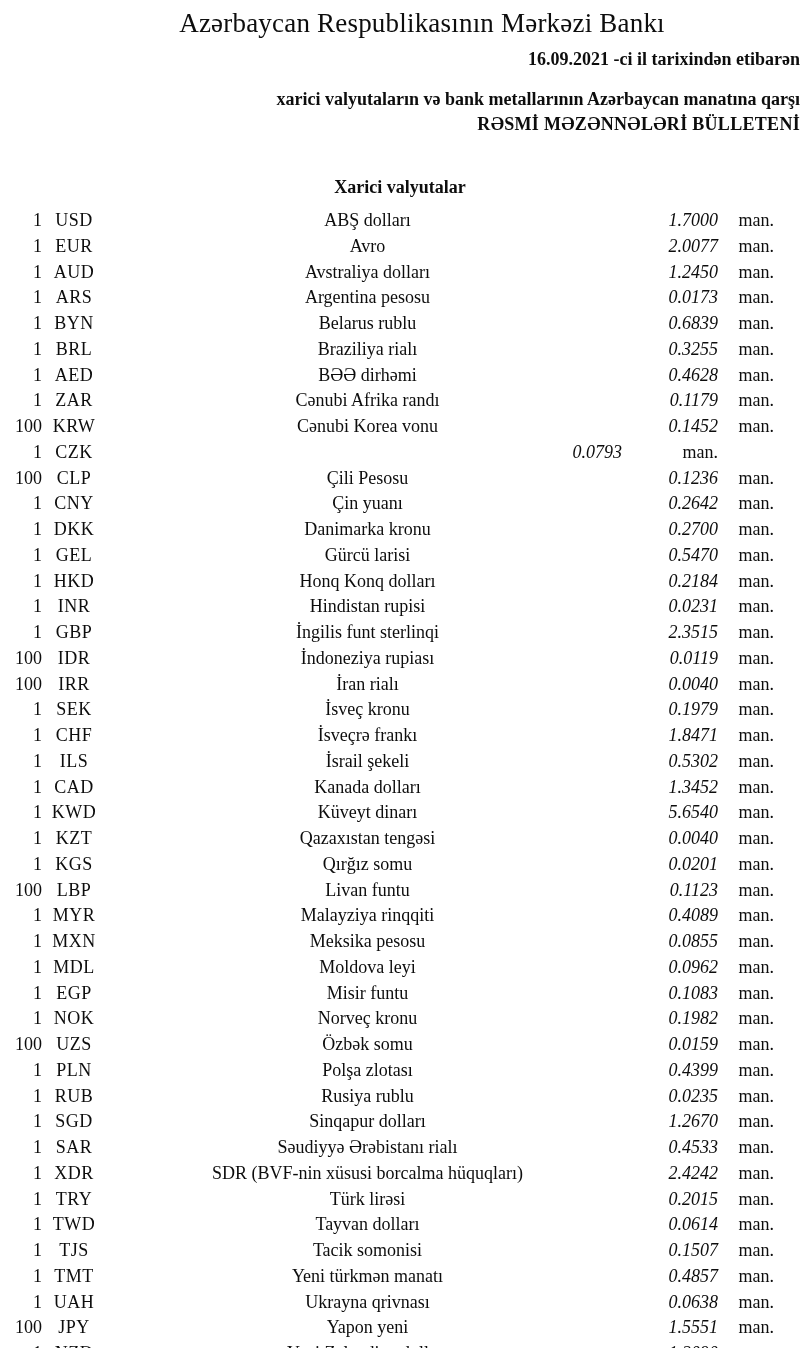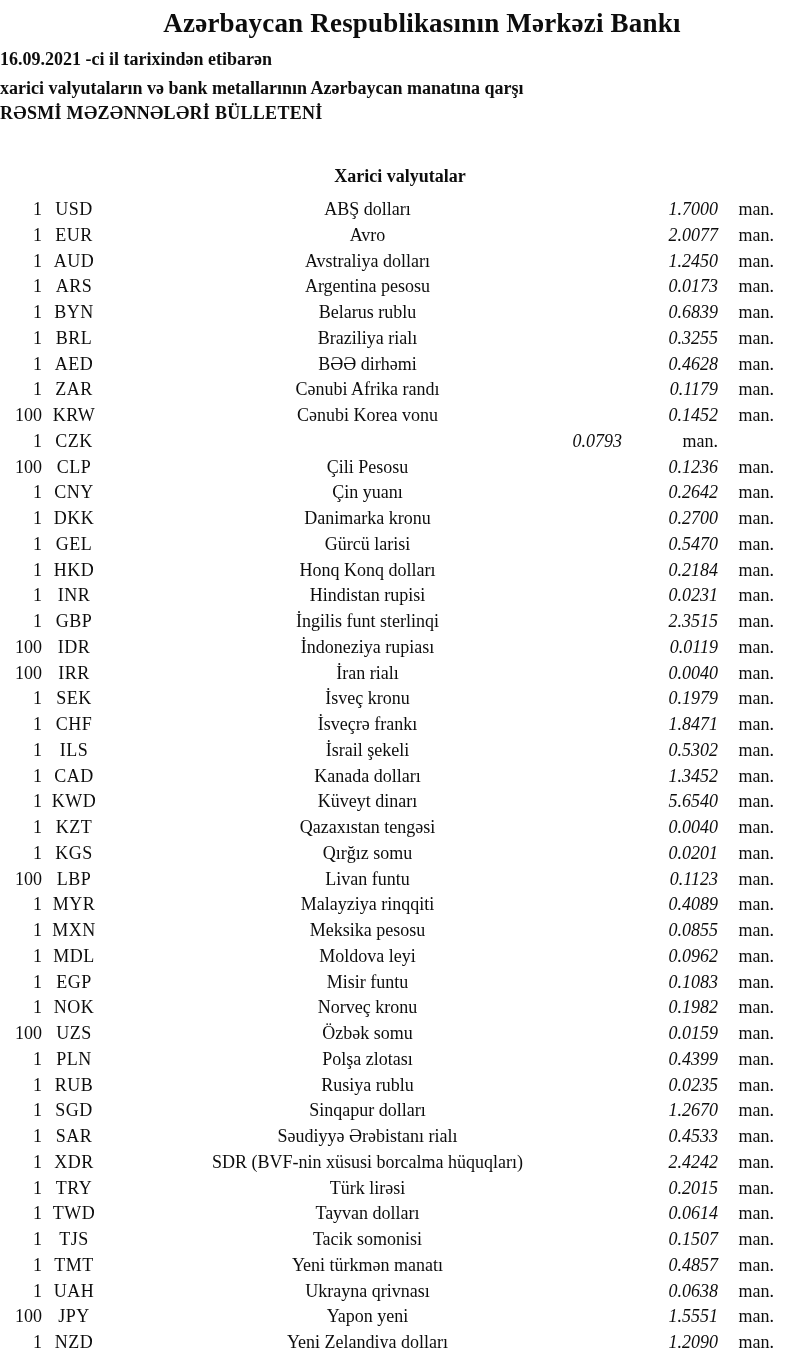--- a/index.html
+++ b/index.html
@@ -14,33 +14,33 @@
     width: 800px;
     height: 1348px;
     background: #ffffff;
     overflow: hidden;
     box-sizing: border-box;
     padding-top: 8px;
   }
   .title {
     text-align: center;
     font-size: 27px;
-    font-weight: bold;
+    font-weight: normal;
     line-height: 30px;
     letter-spacing: 0.2px;
     padding-left: 44px;
   }
   .hline {
-    text-align: left;
+    text-align: right;
     font-size: 18px;
     font-weight: bold;
     line-height: 20px;
   }
   .date-line      { margin-top: 11px; }
-  .subtitle-line  { margin-top: 9px;  }
+  .subtitle-line  { margin-top: 20px;  }
   .bulletin-line  { margin-top: 5px;  letter-spacing: 0.3px; font-family: Liberation Serif, serif; }
   .section-title  {
     margin-top: 43px;
     text-align: center;
     font-size: 18px;
     font-weight: bold;
     line-height: 20px;
   }
   .rates {
     margin-top: 11px;

